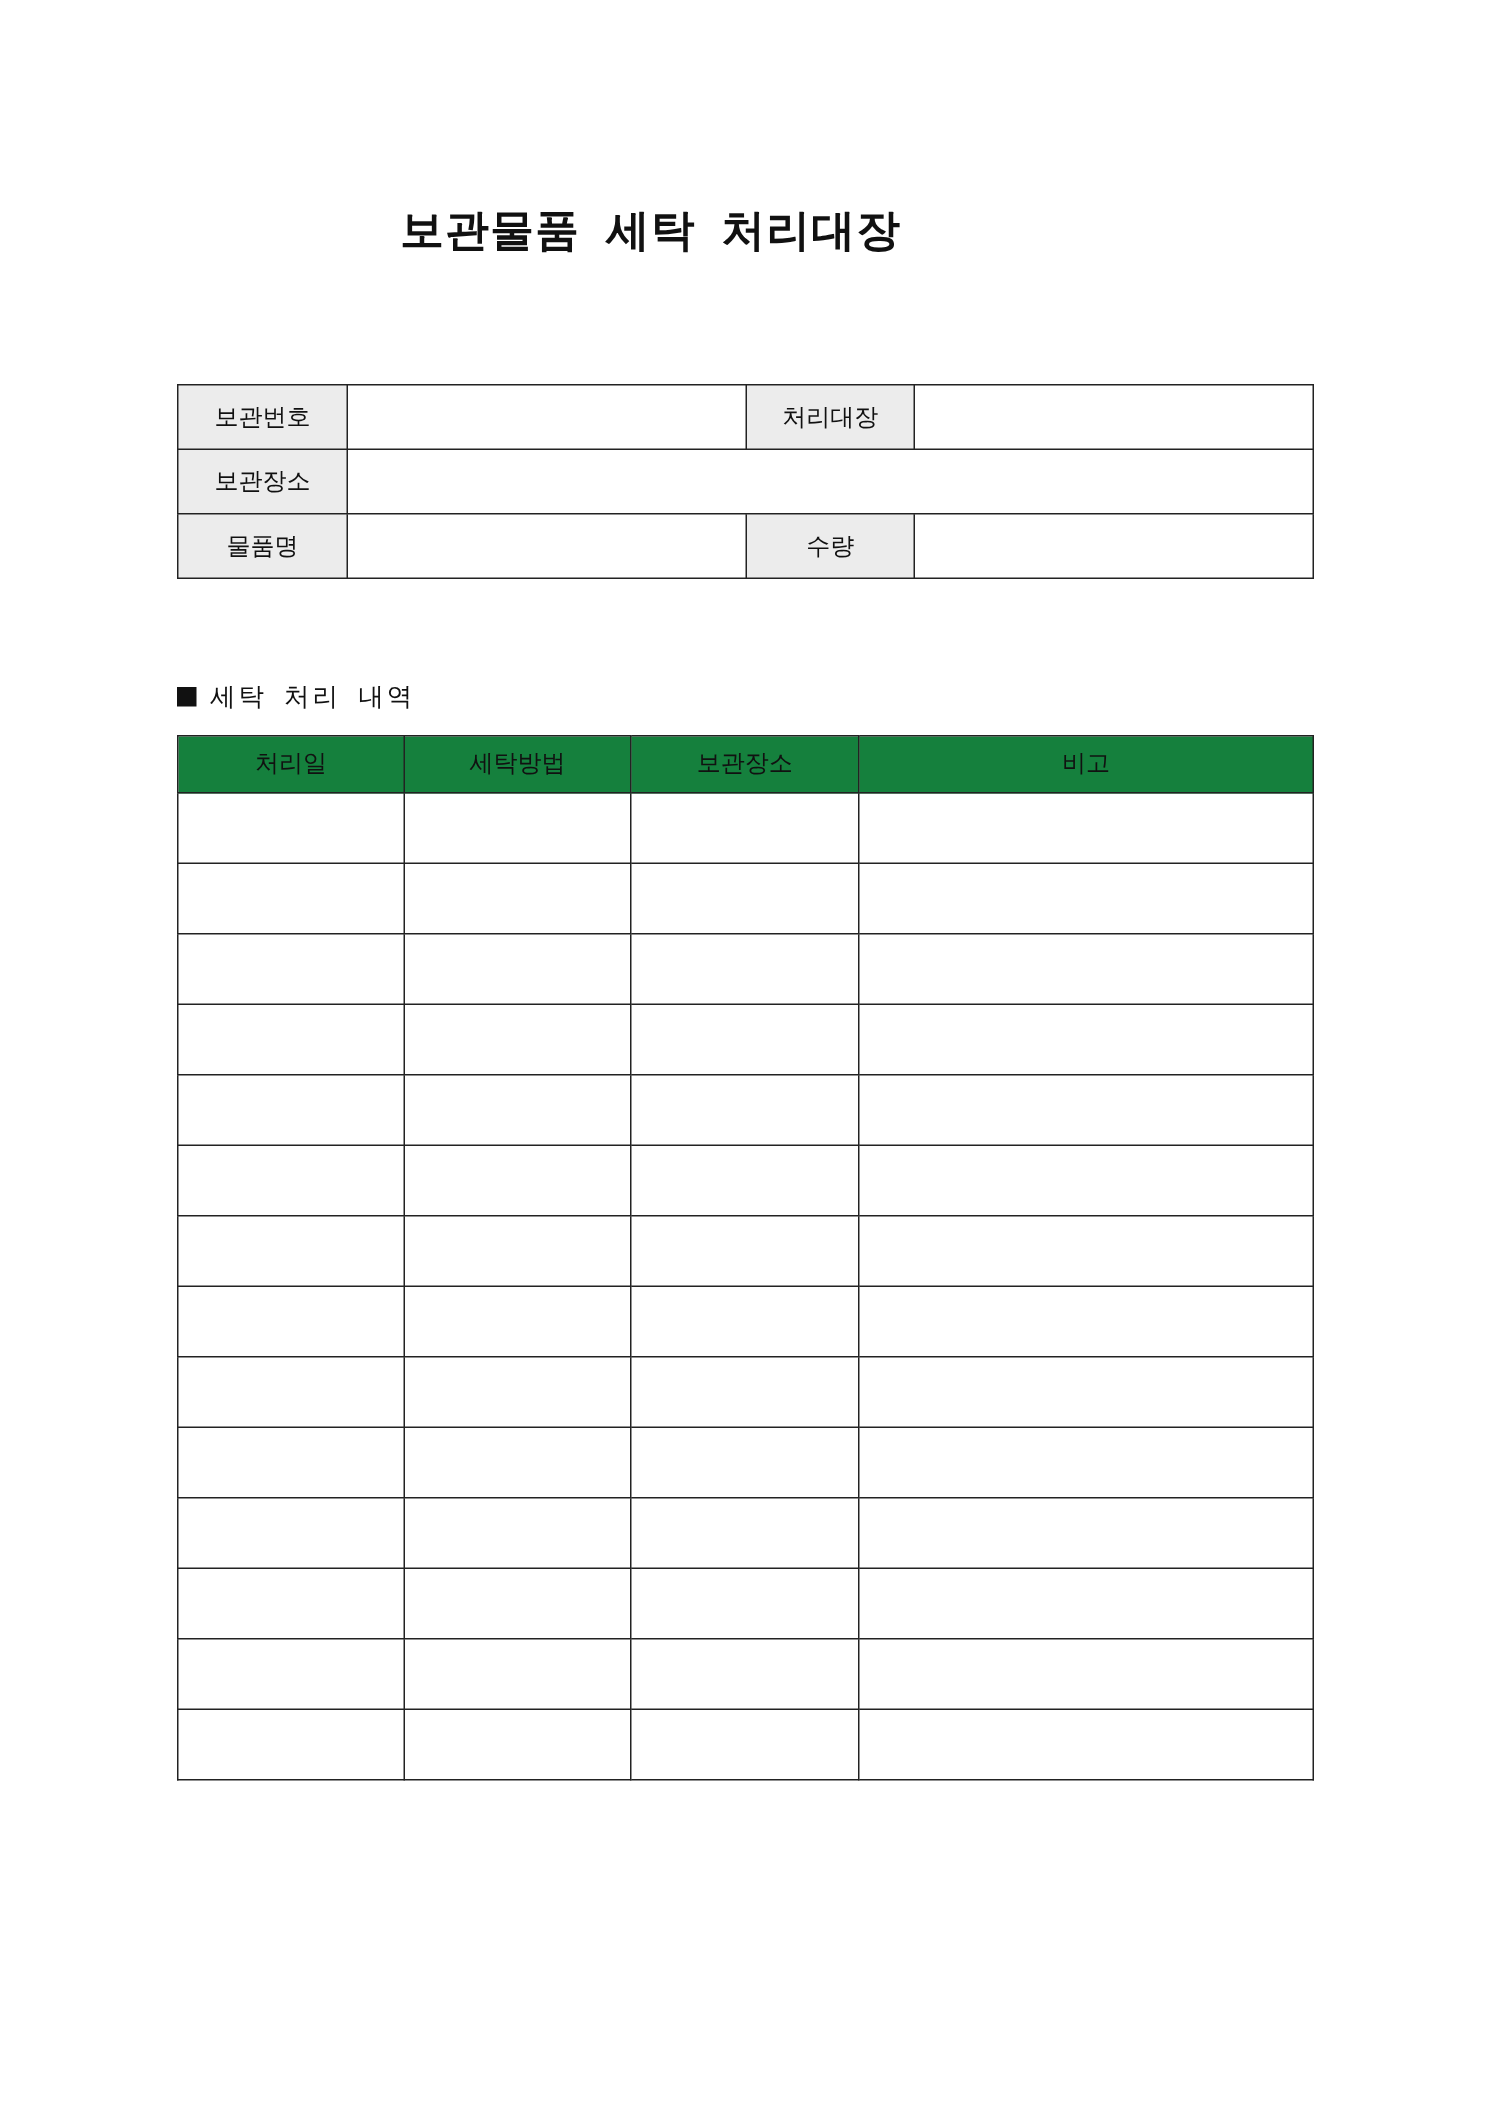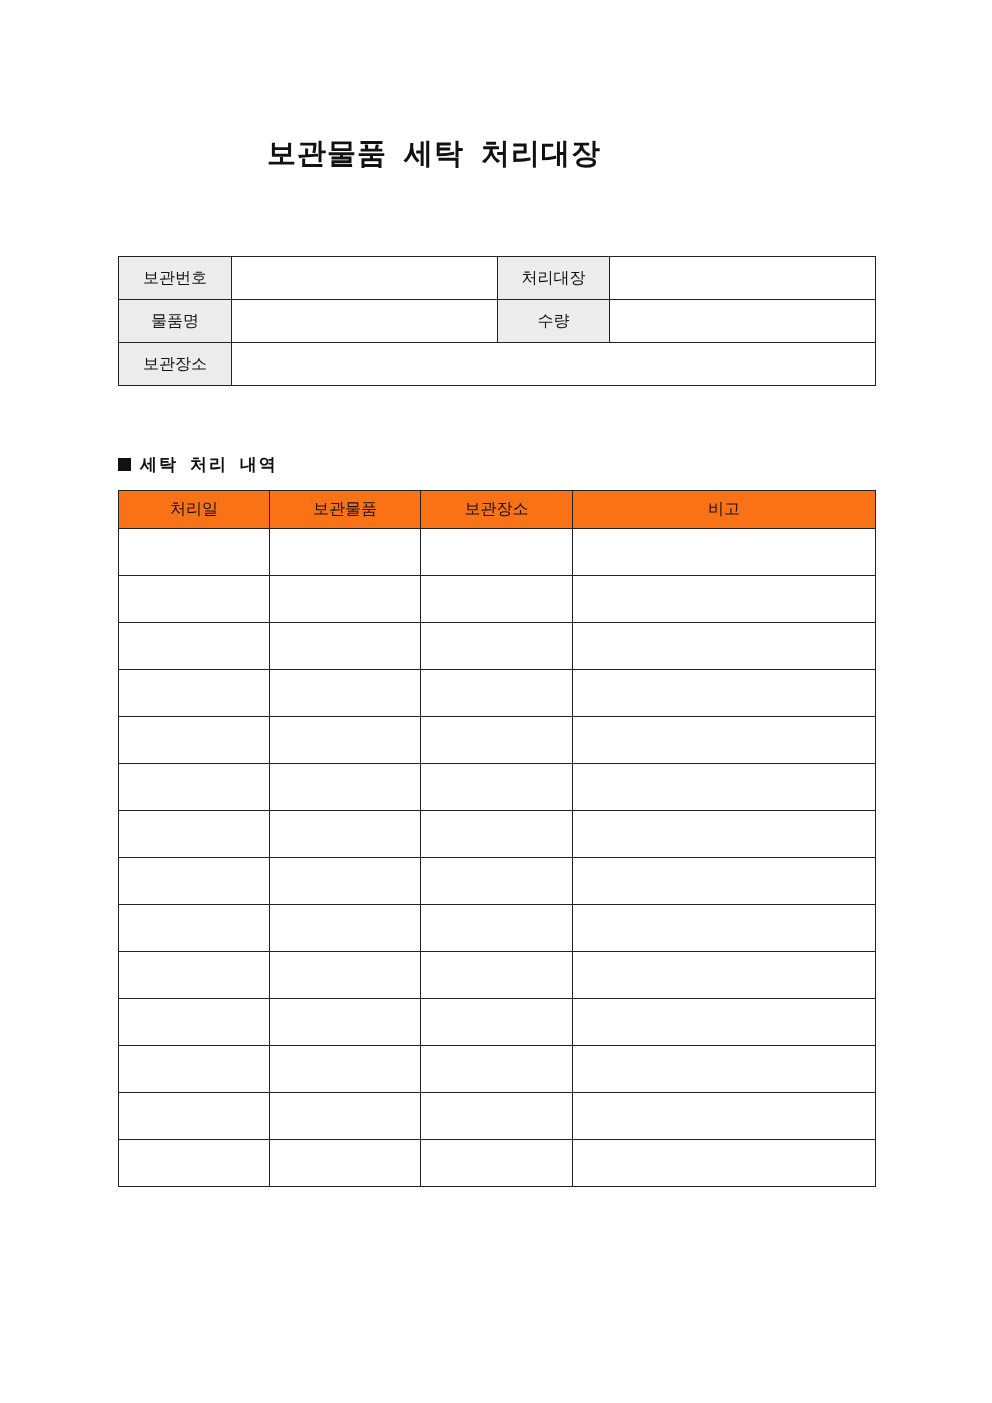--- a/index.html
+++ b/index.html
@@ -3,24 +3,24 @@
 <meta charset="utf-8">
 <style>
   html, body { margin: 0; padding: 0; background: #ffffff; }
   body { width: 992px; height: 1403px; position: relative; font-family: "DejaVu Sans", "Liberation Sans", sans-serif; color: #111; }
   .title { position: absolute; top: 134px; left: 0; width: 868px; text-align: center; font-size: 29px; font-weight: bold; letter-spacing: 1px; word-spacing: 6px; }
   table { border-collapse: collapse; position: absolute; table-layout: fixed; }
   td, th { border: 1px solid #222; padding: 0; font-weight: normal; font-size: 16px; text-align: center; vertical-align: middle; }
   .info { left: 118px; top: 256px; width: 757px; }
   .info td { height: 42px; }
   .lbl { background: #ececec; }
-  .section { position: absolute; left: 118px; top: 453px; font-size: 17px; font-weight: bold; letter-spacing: 2px; word-spacing: 4px; }
+  .section { position: absolute; left: 118px; top: 453px; font-size: 17px; font-weight: normal; letter-spacing: 2px; word-spacing: 4px; }
   .section .sq { display: inline-block; width: 13px; height: 13px; background: #111; margin-right: 9px; vertical-align: -1px; }
   .log { left: 118px; top: 490px; width: 757px; }
-  .log th { background: #f97316; height: 37px; }
+  .log th { background: #15803d; height: 37px; }
   .log td { height: 46px; }
 </style>
 </head>
 <body>
 
 <div class="title">보관물품 세탁 처리대장</div>
 
 <table class="info">
   <colgroup>
       <col style="width:113px">
@@ -29,47 +29,47 @@
       <col style="width:266px">
     </colgroup>
   <tbody>
       <tr>
     <td class="lbl">보관번호</td>
     <td></td>
     <td class="lbl">처리대장</td>
     <td></td>
   </tr>
   <tr>
+    <td class="lbl">보관장소</td>
+    <td colspan="3"></td>
+  </tr>
+  <tr>
     <td class="lbl">물품명</td>
     <td></td>
     <td class="lbl">수량</td>
     <td></td>
-  </tr>
-  <tr>
-    <td class="lbl">보관장소</td>
-    <td colspan="3"></td>
   </tr>
 </tbody>
   </table>
 
 <div class="section">
   <span class="sq"></span><span>세탁 처리 내역</span>
 </div>
 
 <table class="log">
   <colgroup>
       <col style="width:151px">
       <col style="width:151px">
       <col style="width:152px">
       <col style="width:303px">
     </colgroup>
   <thead>
     <tr>
       <th>처리일</th>
-      <th>보관물품</th>
+      <th>세탁방법</th>
       <th>보관장소</th>
       <th>비고</th>
     </tr>
   </thead>
   <tbody id="log-body">
       <tr>
         <td></td>
         <td></td>
         <td></td>
         <td></td>

